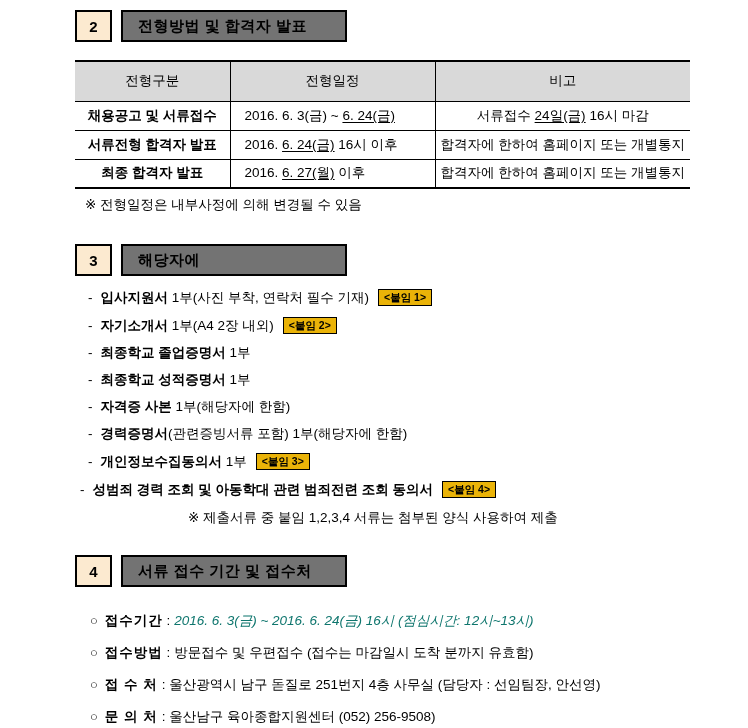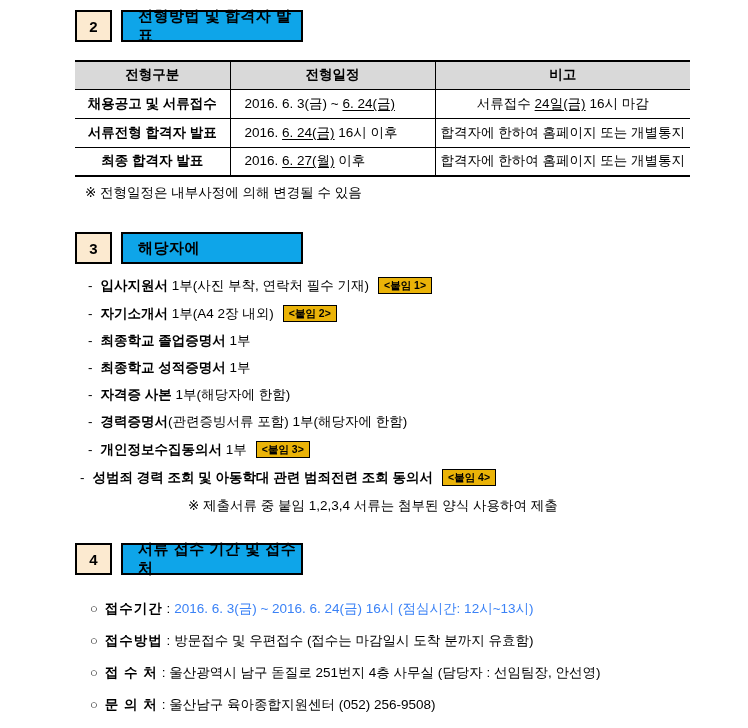--- a/index.html
+++ b/index.html
@@ -13,42 +13,42 @@
   .page { width: 748px; height: 728px; padding-top: 10px; }
 
   
   .section-header { display: flex; align-items: stretch; margin-left: 75px; height: 32px; }
   .section-number {
     width: 37px; border: 2px solid #000; background: #fcead0;
     display: flex; align-items: center; justify-content: center;
     font-weight: bold; font-size: 15px;
   }
   .section-title-box {
-    margin-left: 9px; width: 182px; border: 2px solid #000; background: #0ea5e9;
+    margin-left: 9px; width: 226px; border: 2px solid #000; background: #737373;
     display: flex; align-items: center; padding-left: 15px;
     font-weight: bold; font-size: 15px; letter-spacing: 0.5px;
   }
 
   
   .doc-table {
     margin: 18px 0 0 75px; width: 615px;
     border-collapse: collapse; table-layout: fixed;
     border-top: 2px solid #000; border-bottom: 2px solid #000;
     font-size: 13.5px;
   }
   .doc-table col.c1 { width: 155px; }
   .doc-table col.c2 { width: 205px; }
   .doc-table col.c3 { width: 255px; }
   .doc-table th, .doc-table td {
     border-bottom: 1px solid #000;
     height: 29px; vertical-align: middle;
     text-align: center; font-weight: normal;
     padding: 0 2px; white-space: nowrap; overflow: hidden;
   }
-  .doc-table th { background: #d9d9d9; font-weight: bold; height: 28px; }
+  .doc-table th { background: #d9d9d9; font-weight: normal; height: 40px; }
   .doc-table th:not(:last-child), .doc-table td:not(:last-child) { border-right: 1px solid #000; }
   .doc-table td.cat { font-weight: bold; }
   .doc-table td.sched { text-align: left; padding-left: 14px; }
   .u { text-decoration: underline; text-underline-offset: 2px; }
   .table-footnote { margin: 7px 0 0 85px; font-size: 13.5px; }
 
   
   .doc-list { margin: 13px 0 0 88px; font-size: 13.5px; }
   .doc-item { margin-bottom: 11px; line-height: 16px; white-space: nowrap; }
   .doc-item .dash { margin-right: 8px; }
@@ -64,21 +64,21 @@
   .docs-footnote {
     margin: 1px 0 0 100px; font-size: 13.5px;
     text-underline-offset: 3px;
   }
 
   
   .reception-list { margin: 25px 0 0 90px; font-size: 13.5px; }
   .reception-entry { margin-bottom: 15px; line-height: 17px; white-space: nowrap; }
   .reception-entry .bullet { margin-right: 7px; font-size: 13px; }
   .reception-entry .label { font-weight: bold; letter-spacing: 1px; }
-  .reception-entry .value.red { color: #3b82f6; }
+  .reception-entry .value.red { color: #0f766e; font-style: italic; }
 
   .gap-s3 { height: 30px; }
   .gap-s4 { height: 28px; }
 </style>
 </head>
 <body>
 
 <div class="page">
 
   <div class="section-header">

